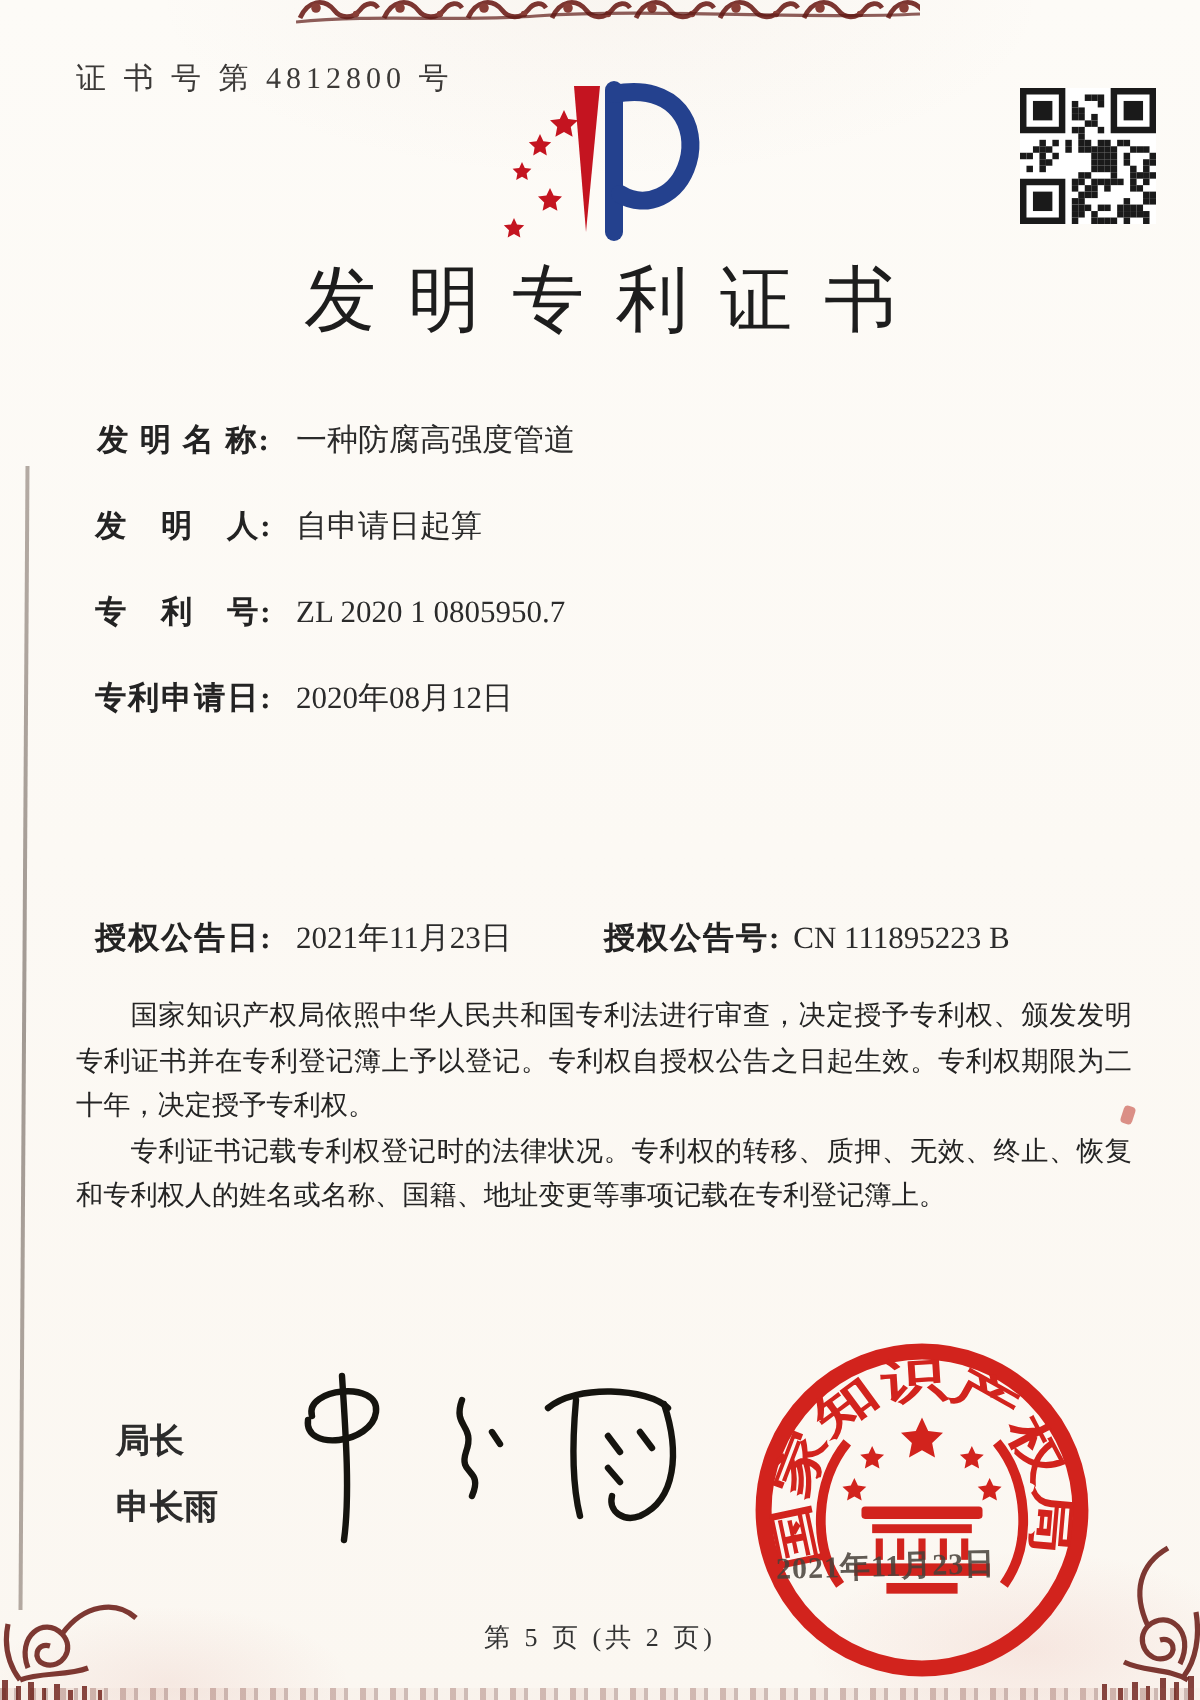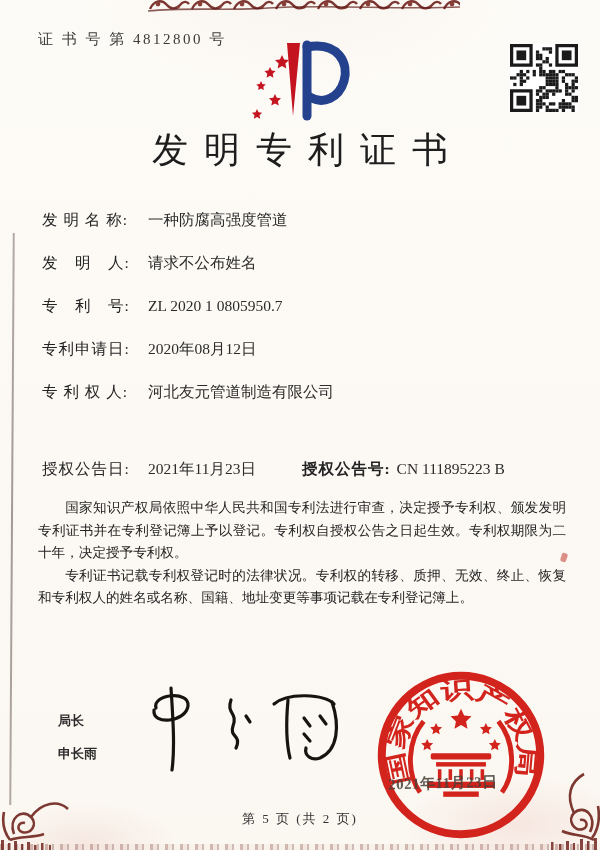--- a/index.html
+++ b/index.html
@@ -13,28 +13,28 @@
       linear-gradient(#fdfbf7, #fbf7f1);
   }
   .abs { position:absolute; }
 
   .cert-no { left:38px; top:30px; font-size:15px; letter-spacing:2.5px; color:#3c3a38; }
 
   .title { left:0; right:0; top:126px; text-align:center; font-size:36px; font-weight:400;
            letter-spacing:16px; color:#1d1d1d; text-indent:16px; }
 
   .row { left:42px; font-size:15.5px; white-space:nowrap; }
-  .row .lbl { display:inline-block; width:100px; font-weight:400; white-space:pre; letter-spacing:1px; color:#232323; }
+  .row .lbl { display:inline-block; width:100px; font-weight:700; white-space:pre; letter-spacing:1px; color:#232323;text-align:center; }
   .row .val { margin-left:6px; color:#2b2b2b; }
   .row .lbl2 { display:inline-block; margin-left:46px; font-weight:700; letter-spacing:1px; color:#232323; }
 
   .body-text { left:38px; right:34px; top:497px; font-size:13.6px; line-height:22.5px; color:#242424; }
   .body-text p { margin:0; text-indent:2em; text-align:justify; }
 
-  .signer { left:58px; top:704px; font-size:13px; font-weight:600; color:#2c2c2c; line-height:33px; }
+  .signer { left:58px; top:704px; font-size:17px; font-weight:600; color:#2c2c2c; line-height:33px; }
 
   .seal-date { left:388px; top:774px; font-size:15px; font-weight:600; color:#474039;
                letter-spacing:.5px; transform:rotate(-1.5deg); opacity:.85; z-index:6; white-space:nowrap; }
 
   .footer { left:0; right:0; top:810px; text-align:center; font-size:13px; letter-spacing:2px; color:#333; }
 
   .edge-line { left:11px; top:233px; width:1.5px; height:572px; opacity:.5;
                background:linear-gradient(#6b5a50,#473a32,#6b5a50); transform:rotate(.35deg); }
 
   .bottom-strip { left:0; right:0; bottom:0; height:6px; opacity:.55;
@@ -212,30 +212,27 @@
         </g>
     </g>
   </svg>
 
   <div class="abs title">发明专利证书</div>
 
   <div class="abs row" style="top:210px">
     <span class="lbl">发 明 名 称:</span><span class="val">一种防腐高强度管道</span>
   </div>
   <div class="abs row" style="top:253px">
-    <span class="lbl">发　明　人:</span><span class="val">请求不公布姓名</span>
+    <span class="lbl">发　明　人:</span><span class="val">自申请日起算</span>
   </div>
   <div class="abs row" style="top:296px">
     <span class="lbl">专　利　号:</span><span class="val">ZL 2020 1 0805950.7</span>
   </div>
   <div class="abs row" style="top:339px">
     <span class="lbl">专利申请日:</span><span class="val">2020年08月12日</span>
-  </div>
-  <div class="abs row" style="top:382px">
-    <span class="lbl">专 利 权 人:</span><span class="val">河北友元管道制造有限公司</span>
   </div>
   <div class="abs row" style="top:459px">
     <span class="lbl">授权公告日:</span><span class="val">2021年11月23日</span><span class="lbl2">授权公告号:</span><span class="val">CN 111895223 B</span>
   </div>
 
   <div class="abs body-text">
     <p>国家知识产权局依照中华人民共和国专利法进行审查，决定授予专利权、颁发发明专利证书并在专利登记簿上予以登记。专利权自授权公告之日起生效。专利权期限为二十年，决定授予专利权。</p>
     <p>专利证书记载专利权登记时的法律状况。专利权的转移、质押、无效、终止、恢复和专利权人的姓名或名称、国籍、地址变更等事项记载在专利登记簿上。</p>
   </div>
 

